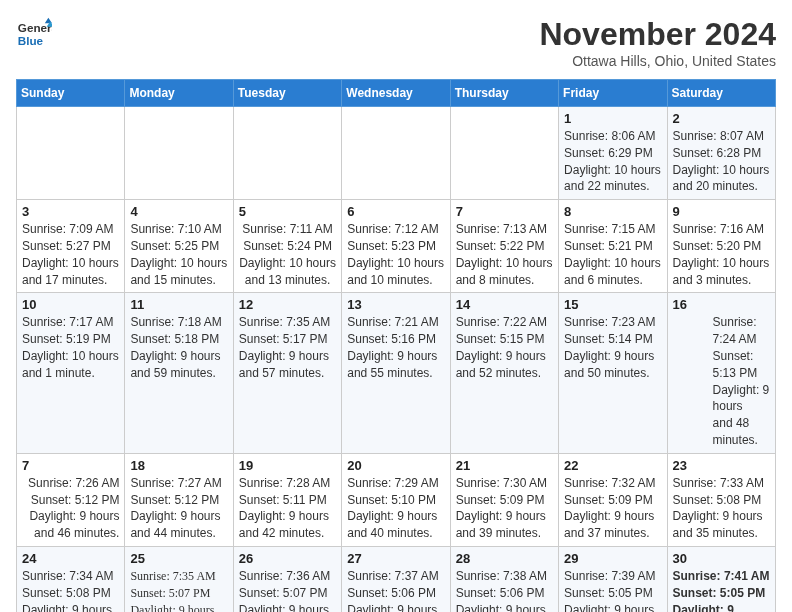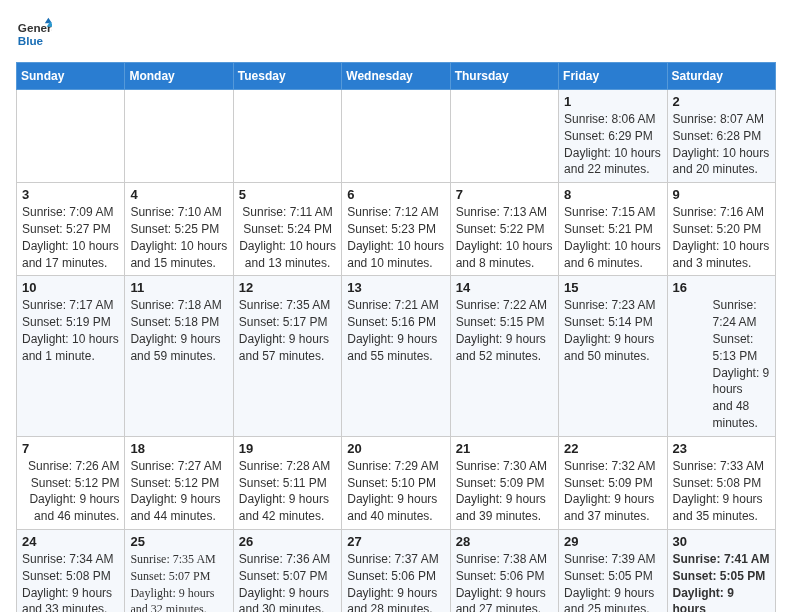--- a/index.html
+++ b/index.html
@@ -84,20 +84,24 @@
 
 <div class="header">
   <div class="logo">
     <svg class="logo-icon" viewBox="0 0 40 40" xmlns="http://www.w3.org/2000/svg">
       <text x="2" y="18" font-family="Arial" font-size="13" font-weight="bold" fill="#333">General</text>
       <text x="2" y="32" font-family="Arial" font-size="13" font-weight="bold" fill="#1a6eb5">Blue</text>
       <polygon points="32,8 40,8 36,2" fill="#1a6eb5"></polygon>
       <polygon points="34,12 42,12 38,6" fill="#2a9ad1"></polygon>
     </svg>
   </div>
+  <div class="title-block">
+    <div class="month-title">November 2024</div>
+    <div class="subtitle">Ottawa Hills, Ohio, United States</div>
+  </div>
 </div>
 
 <table>
   <thead>
     <tr id="header-row">
         <th>Sunday</th>
         <th>Monday</th>
         <th>Tuesday</th>
         <th>Wednesday</th>
         <th>Thursday</th>

